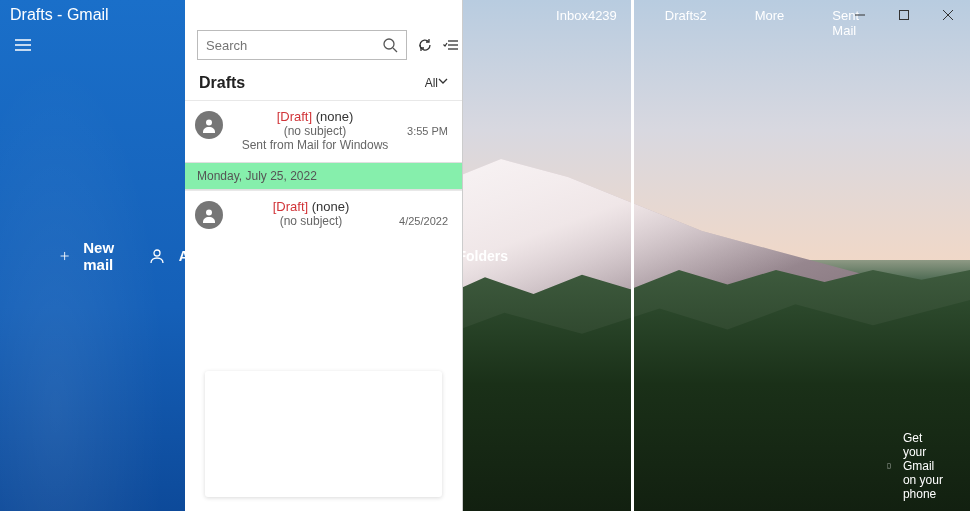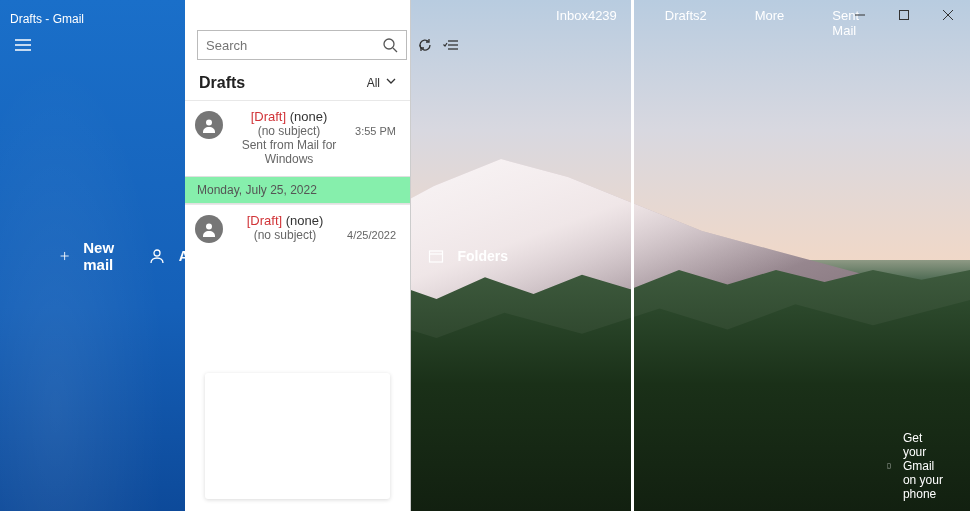--- a/index.html
+++ b/index.html
@@ -24,21 +24,21 @@
     background: linear-gradient(180deg, #3d5a3d 0%, #2a4028 40%, #1e3020 100%);
     clip-path: polygon(0% 30%, 5% 25%, 10% 15%, 15% 20%, 20% 10%, 25% 18%, 30% 8%, 35% 15%, 40% 5%, 45% 12%, 50% 3%, 55% 10%, 60% 2%, 65% 8%, 70% 0%, 75% 6%, 80% 0%, 85% 5%, 90% 0%, 95% 4%, 100% 0%, 100% 100%, 0% 100%);
   }
   .bg-trees2 { position:absolute; left:0; right:0; top:300px; bottom:0;
     background: linear-gradient(180deg, #2d4a2d 0%, #1a3018 40%, #122010 100%);
     clip-path: polygon(0% 20%, 8% 12%, 15% 22%, 22% 10%, 30% 20%, 38% 8%, 45% 18%, 52% 6%, 60% 16%, 68% 4%, 75% 14%, 82% 2%, 90% 12%, 100% 0%, 100% 100%, 0% 100%);
   }
 
   
   .titlebar { position:absolute; top:0; left:0; right:0; height:30px; display:flex; justify-content:flex-end; align-items:center; z-index:50;}
-  .titlebar .title { position:absolute; left:10px; top:12px; font-size:12px; color:#fff; }
+  .titlebar .title { position:absolute; left:10px; top:6px; font-size:16px; color:#fff; }
   .win-btn { width:44px; height:30px; display:flex; align-items:center; justify-content:center; color:#333; }
   .win-btn svg { width:10px; height:10px; }
 
   
   .sidebar {
     position:relative; z-index:20; width:185px; height:100%;
     background: linear-gradient(180deg, #1a6fc9 0%, #1560b8 60%, #0d4a9a 100%);
     color:#fff; display:flex; flex-direction:row; font-size:13px;
   }
   .sidebar::before {
@@ -58,30 +58,30 @@
   .folder-item.selected::before { content:""; position:absolute; left:0; top:0; bottom:0; width:3px; background:#fff;}
   .sidebar-promo { margin-top:auto; display:flex; align-items:center; gap:12px; padding:10px 14px; font-size:12px;}
   .sidebar-promo svg { width:14px; height:18px; }
   .bottom-icons { display:flex; align-items:center; height:40px; padding:0 6px; gap:4px;}
   .bottom-icons .bicon { width:30px; height:40px; display:flex; align-items:center; justify-content:center; position:relative;}
   .bottom-icons .bicon.selected::after { content:""; position:absolute; left:4px; right:4px; bottom:0; height:2px; background:#fff;}
   .bottom-icons svg { width:16px; height:16px; stroke:#fff; fill:none;}
   .bottom-icons .spacer { flex:1; }
 
   
-  .listpane { position:relative; z-index:20; width:226px; height:100%; background:#fff; display:flex; flex-direction:column; border-right:1px solid #ccc;}
+  .listpane { position:relative; z-index:20; width:278px; height:100%; background:#fff; display:flex; flex-direction:column; border-right:1px solid #ccc;}
   .list-toolbar { display:flex; align-items:center; gap:10px; padding:30px 12px 8px 12px;}
   .searchbox { flex:1; height:30px; border:1px solid #bbb; display:flex; align-items:center; padding:0 8px;}
   .searchbox input { flex:1; border:none; outline:none; font-size:13px; background:transparent;}
   .searchbox svg { width:16px; height:16px; }
   .tb-icon { width:20px; height:20px; display:flex; align-items:center; justify-content:center;}
   .tb-icon svg { width:16px; height:16px; }
   .list-header { display:flex; justify-content:space-between; align-items:center; padding:6px 14px 8px 14px;}
   .list-header h2 { font-size:16px; font-weight:600; color:#222;}
-  .filter { display:flex; gap:6px; font-size:12px; color:#333;}
+  .filter { display:flex; gap:0; font-size:12px; color:#333;}
   .filter svg { width:10px; height:10px; }
   .msg-item { display:flex; gap:10px; padding:8px 14px 10px 10px; border-top:1px solid #e8e8e8; font-size:12px; color:#666;text-align:center;}
   .avatar { width:28px; height:28px; border-radius:50%; background:#767676; display:flex; align-items:center; justify-content:center; flex-shrink:0; margin-top:2px;}
   .avatar svg { width:16px; height:16px; fill:#fff;}
   .msg-body { flex:1; }
   .msg-line1 { color:#333; font-size:13px;}
   .draft-tag { color:#d13438; }
   .msg-time { font-size:11px; color:#666; align-self:flex-start; margin-top:16px;}
   .date-sep { background:#86efac; color:#555; font-size:12px; padding:6px 12px; border-top:1px solid #e0e0e0; border-bottom:1px solid #e0e0e0;}
   .preview-card { margin:120px 20px 14px 20px; flex:0 0 auto; height:126px; background:#fff; border-radius:3px; box-shadow:0 1px 4px rgba(0,0,0,0.15);}

